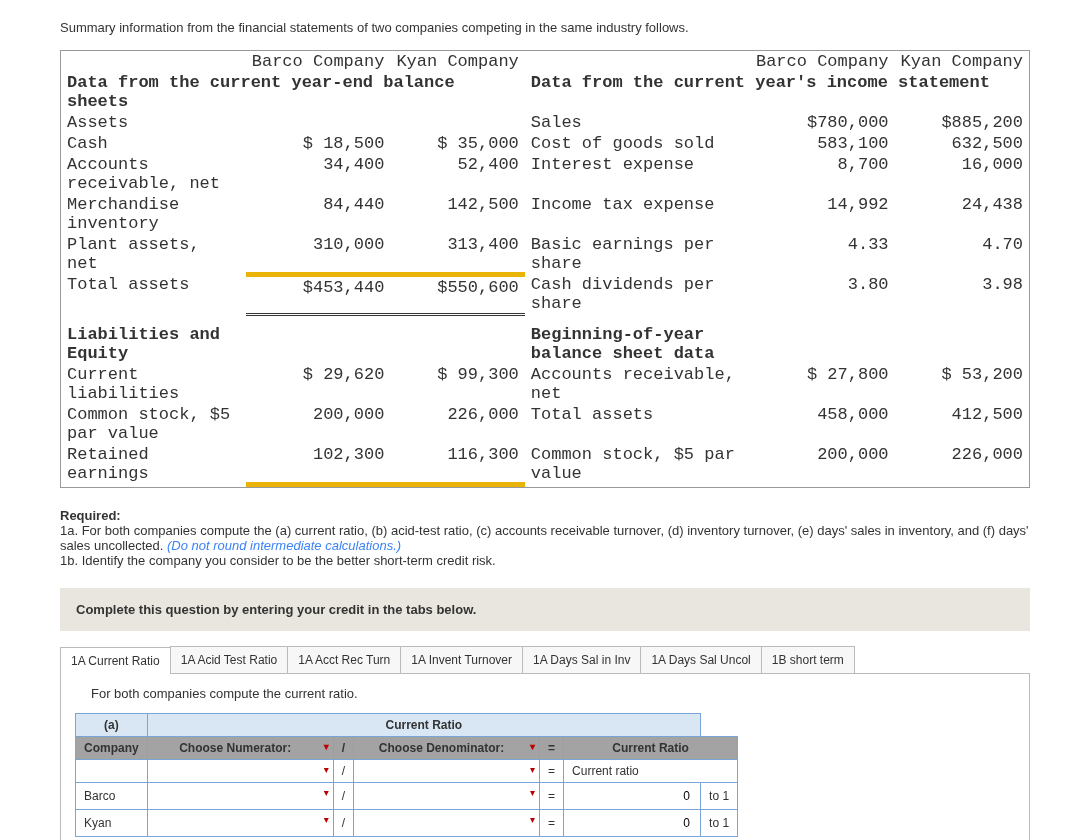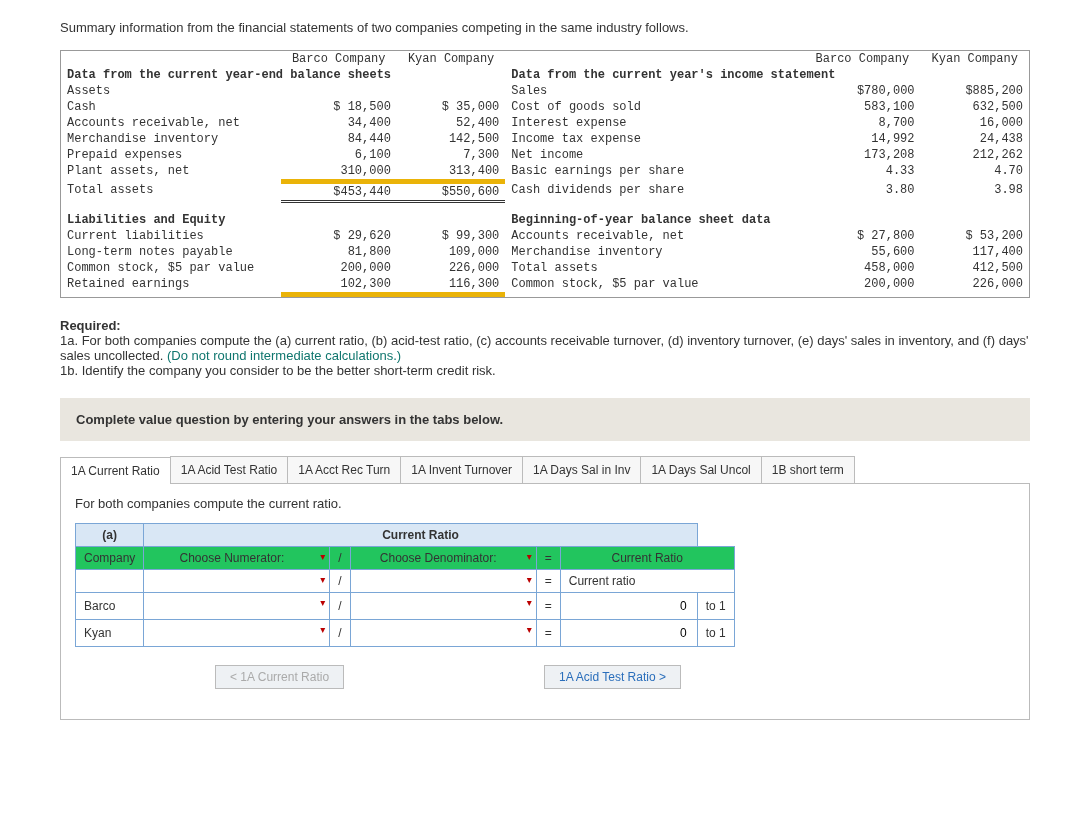--- a/index.html
+++ b/index.html
@@ -13,38 +13,38 @@
   }
   .intro { margin-bottom: 15px; }
   .fin-table-wrap {
     border: 1px solid #999;
     margin-bottom: 20px;
   }
   .fin-table {
     width: 100%;
     border-collapse: collapse;
     font-family: "Courier New", monospace;
-    font-size: 12px;
+    font-size: 17px;
   }
   .fin-table td {
     padding: 1px 6px;
     vertical-align: top;
   }
   .fin-table .hdr td {
     text-align: center;
     font-family: "Courier New", monospace;
   }
   .fin-table .sec-hdr { font-weight: bold; }
   .num { text-align: right; white-space: nowrap; }
   .underline td.num { border-bottom: 5px solid #eab308; }
   .dbl td.num { border-bottom: 3px double #333; }
   .spacer-row td { height: 10px; }
   .req { margin-top: 9px; }
   .req b { font-weight: bold; }
-  .red { color: #0f766e; }
+  .red { color: #3b82f6; font-style: italic; }
   .tabs-instr {
     background: #e9e6df;
     padding: 14px 16px;
     margin: 20px 0 15px 0;
     font-weight: bold;
   }
   .tabs {
     display: flex;
     border-bottom: 1px solid #bbb;
   }
@@ -59,38 +59,38 @@
     min-width: 90px;
     cursor: pointer;
   }
   .tab.active { background: #fff; position: relative; top: 1px; }
   .panel {
     border: 1px solid #bbb;
     border-top: none;
     padding: 12px 14px 30px 14px;
     margin-bottom: 20px;
   }
-  .panel-desc { margin-bottom: 12px; }
+  .panel-desc { margin-bottom: 12px; margin-left: 16px; }
   .calc-table {
     border-collapse: collapse;
     font-size: 12px;
   }
   .calc-table th, .calc-table td {
     border: 1px solid #7aa6d6;
     padding: 4px 8px;
     text-align: center;
     background: #fff;
   }
   .calc-table .title-row th {
     background: #d9e7f5;
     font-weight: bold;
   }
   .calc-table .sub-row th {
-    background: #22c55e;
-    font-weight: normal;
+    background: #a3a3a3;
+    font-weight: bold;
     margin-top: 20px;
   }
   .calc-table .label-col { text-align: left; background: #fff; }
   .calc-table input[type=text] {
     border: none;
     width: 100%;
     min-width: 120px;
     font-size: 12px;
     padding: 2px;
     background: transparent;
@@ -166,28 +166,20 @@
     <td class="num">16,000</td>
   </tr>
   <tr>
     <td>Merchandise inventory</td>
     <td class="num">84,440</td>
     <td class="num">142,500</td>
     <td>Income tax expense</td>
     <td class="num">14,992</td>
     <td class="num">24,438</td>
   </tr>
-  <tr>
-    <td>Prepaid expenses</td>
-    <td class="num">6,100</td>
-    <td class="num">7,300</td>
-    <td>Net income</td>
-    <td class="num">173,208</td>
-    <td class="num">212,262</td>
-  </tr>
   <tr class="underline">
     <td>Plant assets, net</td>
     <td class="num">310,000</td>
     <td class="num">313,400</td>
     <td>Basic earnings per share</td>
     <td class="num" style="border-bottom:none">4.33</td>
     <td class="num" style="border-bottom:none">4.70</td>
   </tr>
   <tr class="dbl">
     <td>Total assets</td>
@@ -210,28 +202,20 @@
   </tr>
   <tr>
     <td>Current liabilities</td>
     <td class="num">$ 29,620</td>
     <td class="num">$ 99,300</td>
     <td>Accounts receivable, net</td>
     <td class="num">$ 27,800</td>
     <td class="num">$ 53,200</td>
   </tr>
   <tr>
-    <td>Long-term notes payable</td>
-    <td class="num">81,800</td>
-    <td class="num">109,000</td>
-    <td>Merchandise inventory</td>
-    <td class="num">55,600</td>
-    <td class="num">117,400</td>
-  </tr>
-  <tr>
     <td>Common stock, $5 par value</td>
     <td class="num">200,000</td>
     <td class="num">226,000</td>
     <td>Total assets</td>
     <td class="num">458,000</td>
     <td class="num">412,500</td>
   </tr>
   <tr class="underline">
     <td>Retained earnings</td>
     <td class="num">102,300</td>
@@ -244,21 +228,21 @@
     </table>
 </div>
 
 <div class="req">
   <b>Required:</b><br>
   <span>1a. For both companies compute the (a) current ratio, (b) acid-test ratio, (c) accounts receivable turnover, (d) inventory turnover, (e) days' sales in inventory, and (f) days' sales uncollected. </span>
   <span class="red">(Do not round intermediate calculations.)</span><br>
   <span>1b. Identify the company you consider to be the better short-term credit risk.</span>
 </div>
 
-<div class="tabs-instr">Complete value question by entering your answers in the tabs below.</div>
+<div class="tabs-instr">Complete this question by entering your credit in the tabs below.</div>
 
 <div class="tabs">
   <div class="tab active">1A Current Ratio</div>
   <div class="tab">1A Acid Test Ratio</div>
   <div class="tab">1A Acct Rec Turn</div>
   <div class="tab">1A Invent Turnover</div>
   <div class="tab">1A Days Sal in Inv</div>
   <div class="tab">1A Days Sal Uncol</div>
   <div class="tab">1B short term</div>
 </div>

